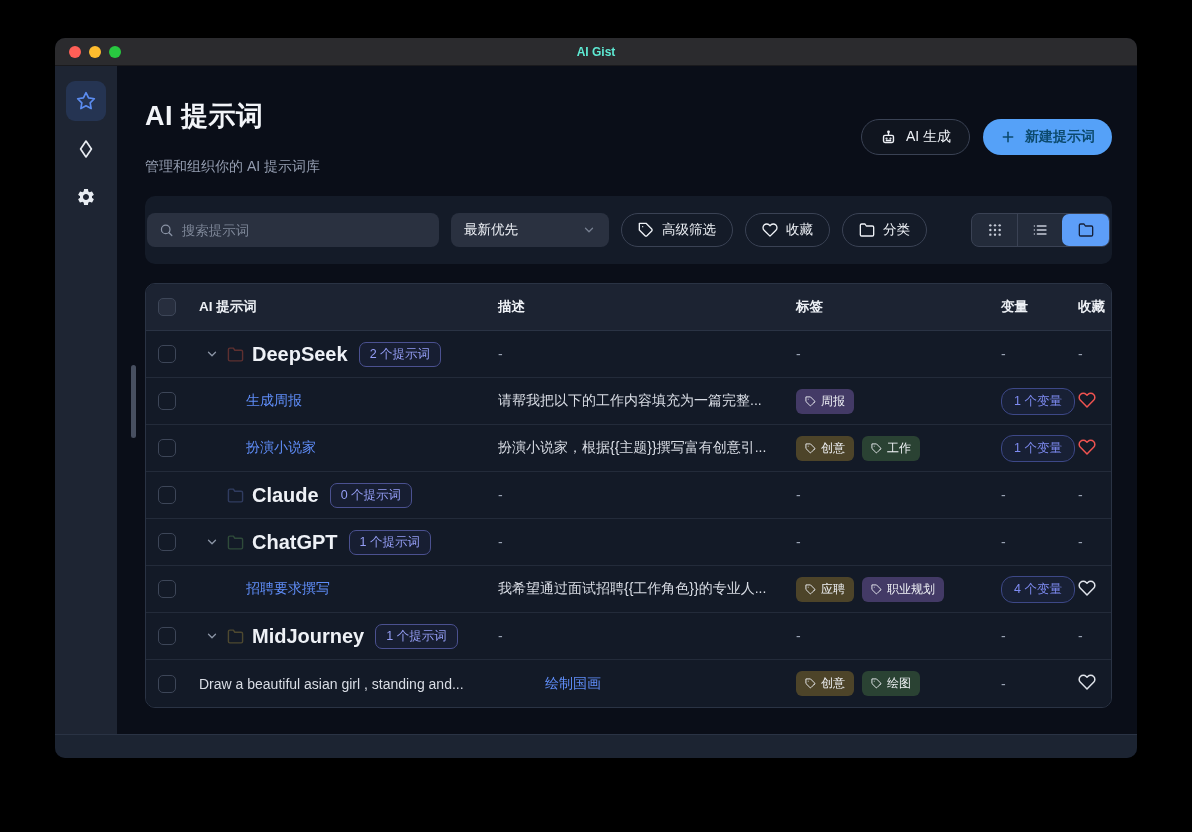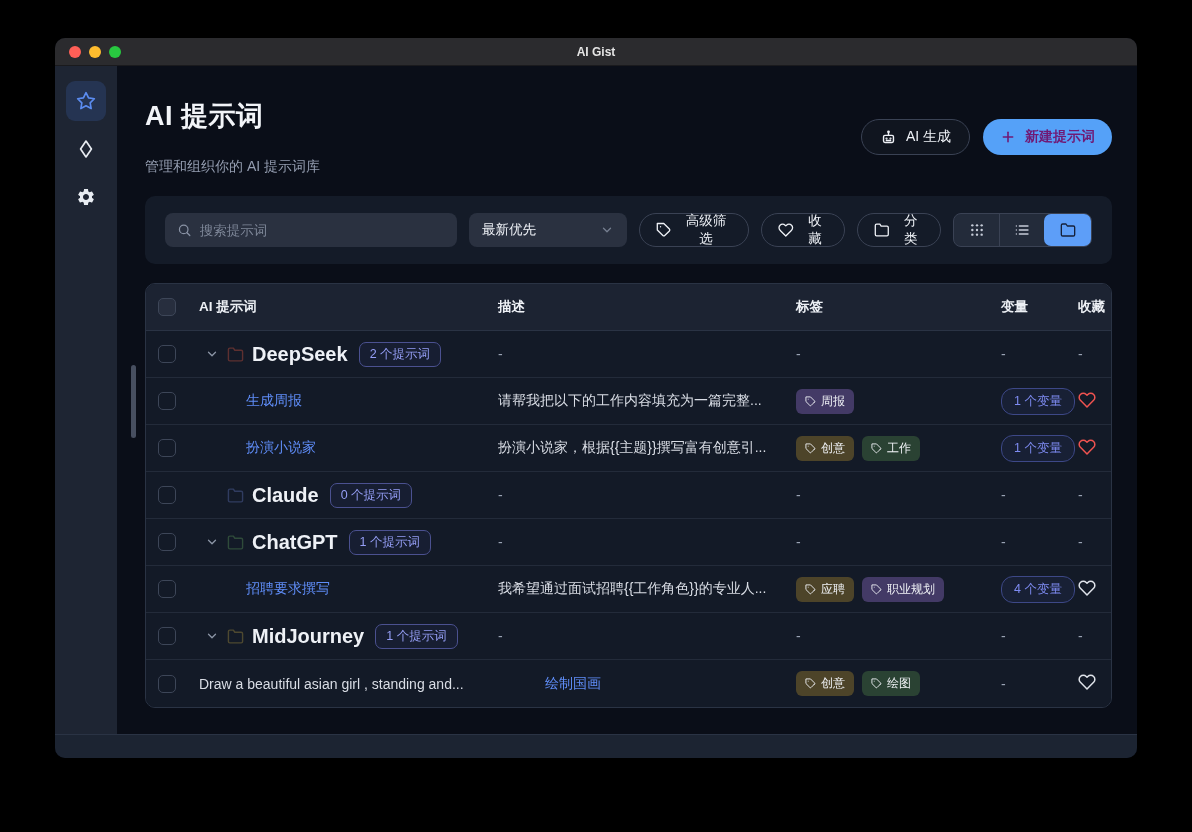--- a/index.html
+++ b/index.html
@@ -1,33 +1,33 @@
 <!DOCTYPE html>
 <html><head>
 <meta charset="utf-8">
 <style>
   *{box-sizing:border-box;margin:0;padding:0}
   html,body{width:1192px;height:832px;background:#000;font-family:"Liberation Sans",sans-serif;overflow:hidden}
   .window{position:absolute;left:55px;top:38px;width:1082px;height:720px;border-radius:10px;background:#0a0e18;display:flex;flex-direction:column;overflow:hidden;box-shadow:0 25px 70px rgba(0,0,0,.75)}
   .titlebar{height:28px;background:#2b2b2e;display:flex;align-items:center;flex:0 0 auto;position:relative;border-bottom:1px solid #1a1a1d}
   .lights{display:flex;gap:8px;margin-left:14px;z-index:2}
   .light{width:12px;height:12px;border-radius:50%}
-  .titlebar-title{position:absolute;left:0;right:0;text-align:center;font-size:12px;font-weight:bold;color:#e5e5e5}
+  .titlebar-title{position:absolute;left:0;right:0;text-align:center;font-size:12px;font-weight:bold;color:#5eead4}
   .bodyrow{flex:1;display:flex;min-height:0}
   .sidebar{width:62px;background:#1e2533;display:flex;flex-direction:column;align-items:center;padding-top:15px;gap:8px;flex:0 0 auto}
   .sb-item{width:40px;height:40px;border-radius:9px;display:flex;align-items:center;justify-content:center;color:#e8ecf2;cursor:pointer}
   .sb-item.active{background:#253452;color:#5b8cf0}
   .main{flex:1;padding:0 25px 0 28px;min-width:0}
   .header-row{margin-top:32px;display:flex;align-items:center;justify-content:space-between}
   .page-title{font-size:27px;font-weight:bold;color:#f2f4f8;letter-spacing:.5px}
   .page-subtitle{margin-top:24px;font-size:14px;color:#949db0}
   .header-actions{display:flex;gap:13px;align-items:flex-end}
   .btn-ghost{height:36px;border-radius:18px;border:1px solid #3a4254;background:#10151f;color:#eef1f6;display:flex;align-items:center;gap:9px;padding:0 18px;font-size:14px;cursor:pointer}
-  .btn-primary{height:36px;border-radius:18px;border:none;background:#55a1f8;color:#701a75;display:flex;align-items:center;gap:9px;padding:0 17px;font-size:14px;font-weight:bold;cursor:pointer}
-  .toolbar-card{margin-top:20px;height:68px;background:#141b28;border-radius:10px;display:flex;align-items:center;padding:0 20px;gap:12px}
+  .btn-primary{height:36px;border-radius:18px;border:none;background:#55a1f8;color:#0c4a6e;display:flex;align-items:center;gap:9px;padding:0 17px;font-size:14px;font-weight:bold;cursor:pointer}
+  .toolbar-card{margin-top:20px;height:68px;background:#141b28;border-radius:10px;display:flex;align-items:center;padding:0 2px;gap:12px}
   .search-box{width:292px;height:34px;background:#2a3140;border-radius:8px;display:flex;align-items:center;padding:0 12px;gap:8px;flex:0 0 auto}
   .search-box input{background:transparent;border:none;outline:none;color:#e8ecf2;font-size:13.5px;width:100%;font-family:"Liberation Sans",sans-serif}
   .search-box input::placeholder{color:#7e8798}
   .sort-select{width:158px;height:34px;background:#2a3140;border-radius:8px;display:flex;align-items:center;justify-content:space-between;padding:0 13px;color:#eef1f6;font-size:13.5px;cursor:pointer;flex:0 0 auto}
   .pill{height:34px;border-radius:17px;border:1px solid #3a4254;background:transparent;color:#eef1f6;display:flex;align-items:center;gap:8px;padding:0 16px;font-size:13.5px;cursor:pointer}
   .seg{margin-left:auto;height:34px;background:#232b3a;border:1px solid #3a4254;border-radius:8px;display:flex;align-items:stretch}
   .seg-btn{width:45px;display:flex;align-items:center;justify-content:center;color:#c6ccd8;cursor:pointer}
   .seg-btn.divided{border-left:1px solid #3a4254}
   .seg-btn.active{background:#5d9ef8;color:#16213a;border-radius:7px;width:47px}
   .table{margin-top:19px;border:1px solid #2a3344;border-radius:10px;overflow:hidden;background:#121825}

